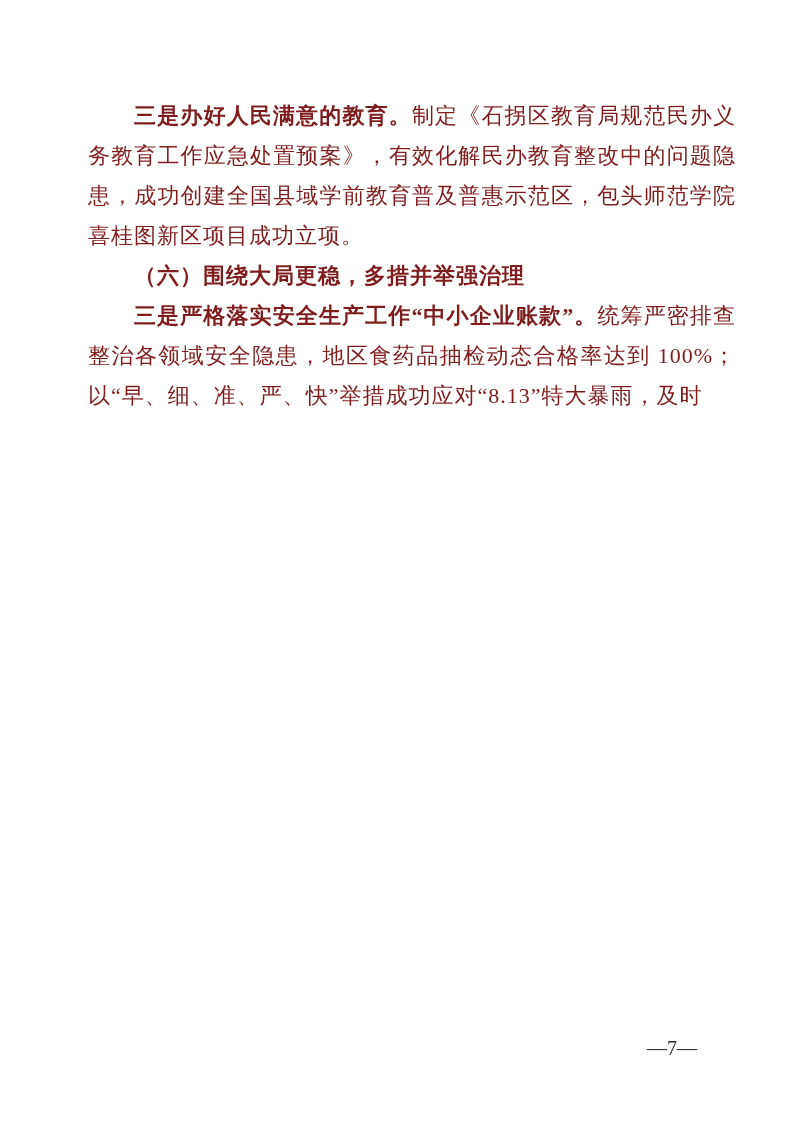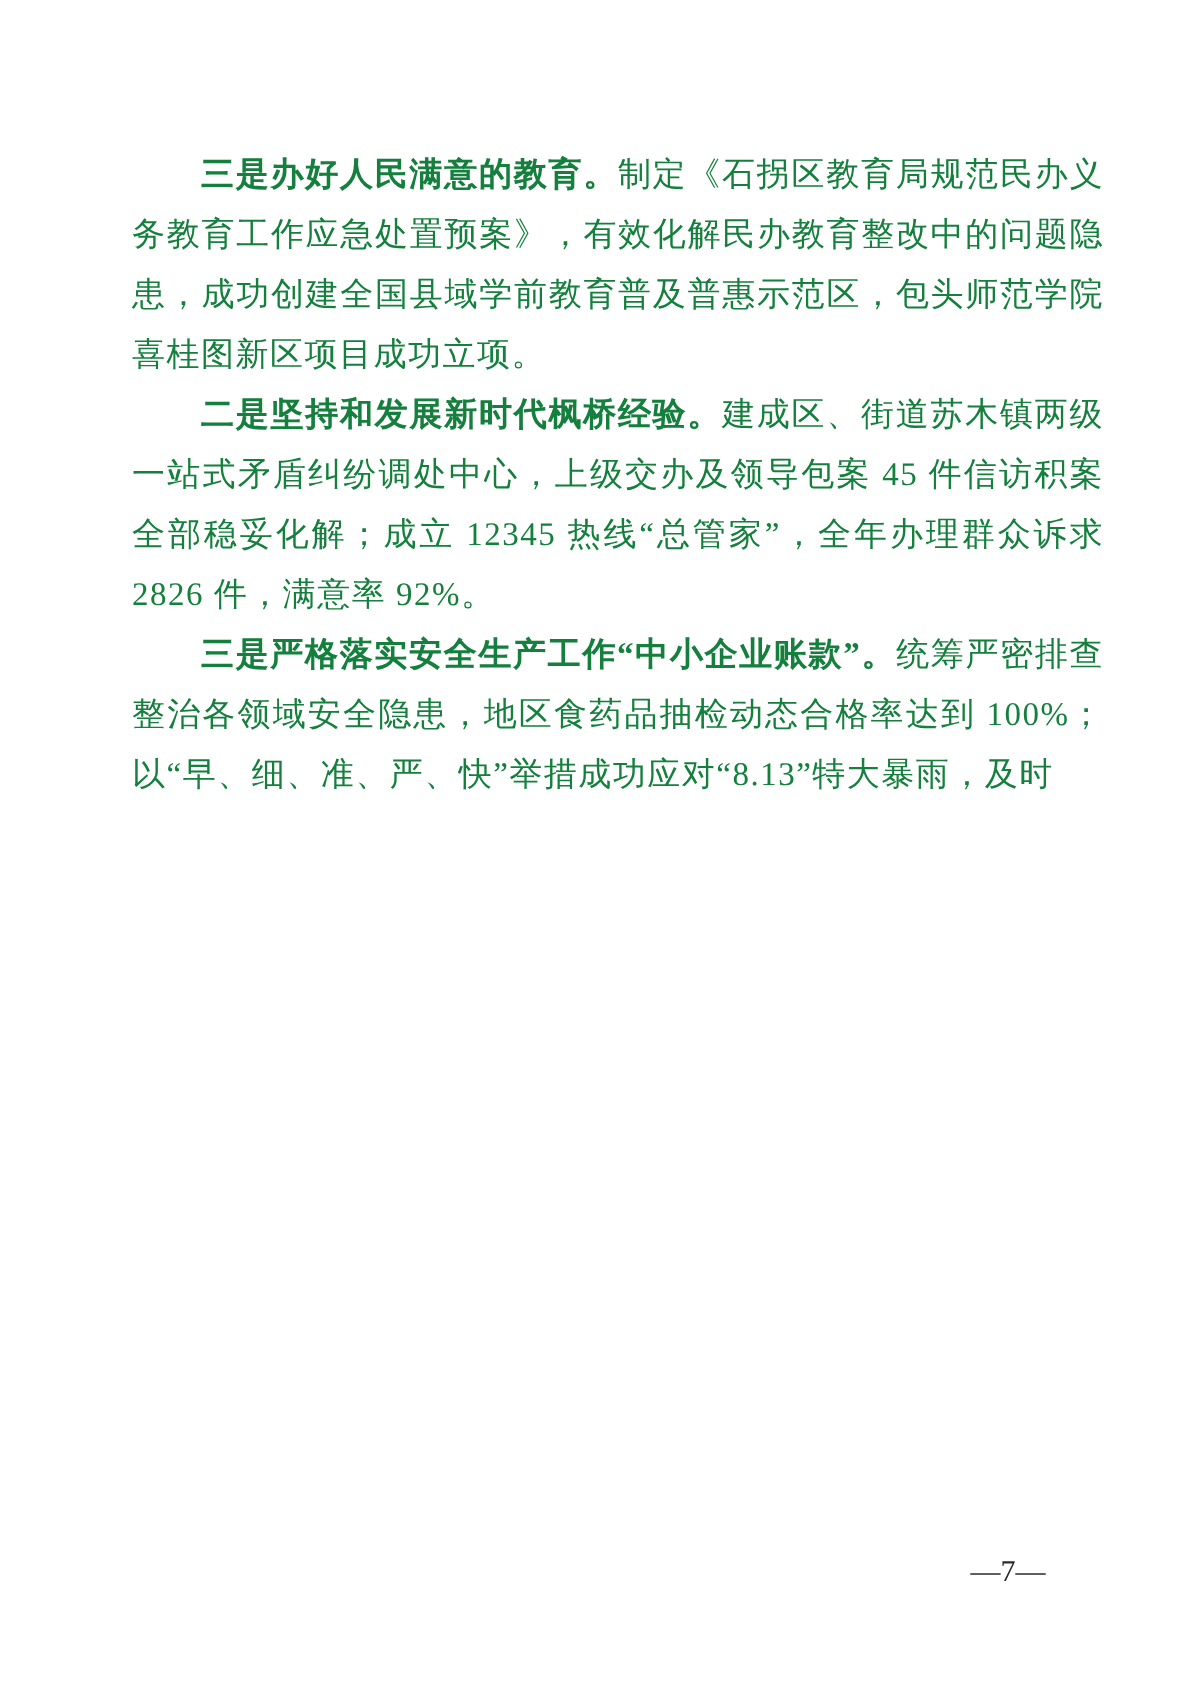--- a/index.html
+++ b/index.html
@@ -21,21 +21,21 @@
   }
   .content {
     position: absolute;
     left: 88px;
     top: 96px;
     width: 648px;
     font-size: 22px;
     line-height: 40px;
     letter-spacing: 1px;
     text-align: justify;
-    color: #15803d;
+    color: #7f1d1d;
   }
   .para {
     margin: 0;
     text-indent: 46px;
   }
   .lead {
     font-weight: bold;
   }
   .footer {
     position: absolute;
@@ -50,22 +50,22 @@
 </style>
 </head>
 <body>
 
 <div class="page">
   <div class="content">
 
     <p class="para"><span class="lead">三是办好人民满意的教育。</span><span>制定《石拐区教育局规范民办义务教育工作应急处置预案》，有效化解民办教育整改中的问题隐患，成功创建全国县域学前教育普及普惠示范区，包头师范学院喜桂图新区项目成功立项。</span></p>
 
 
+    <p class="para"><span class="lead">（六）围绕大局更稳，多措并举强治理</span></p>
 
 
-    <p class="para"><span class="lead">二是坚持和发展新时代枫桥经验。</span><span>建成区、街道苏木镇两级一站式矛盾纠纷调处中心，上级交办及领导包案 45 件信访积案全部稳妥化解；成立 12345 热线“总管家”，全年办理群众诉求 2826 件，满意率 92%。</span></p>
 
     <p class="para"><span class="lead">三是严格落实安全生产工作“中小企业账款”。</span><span>统筹严密排查整治各领域安全隐患，地区食药品抽检动态合格率达到 100%；以“早、细、准、严、快”举措成功应对“8.13”特大暴雨，及时</span></p>
 
   </div>
 
   <div class="footer">—7—</div>
 </div>
 
 </body></html>

